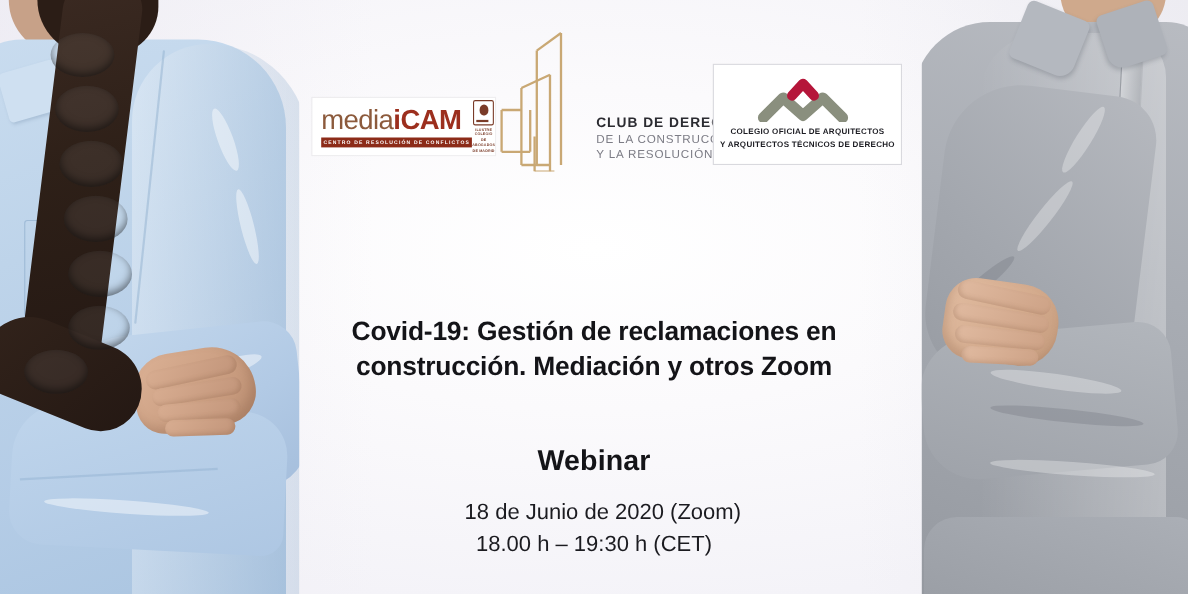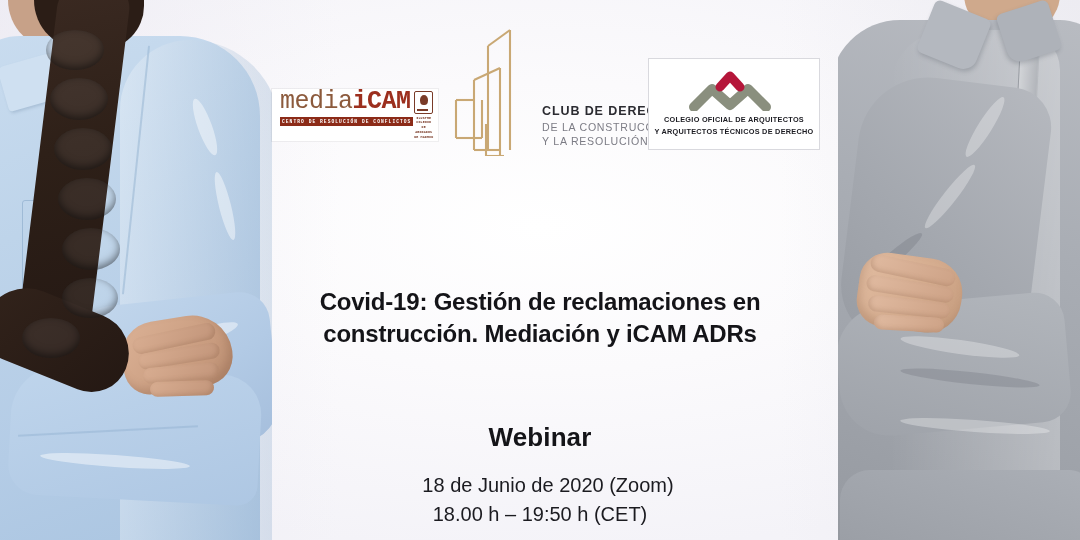--- a/index.html
+++ b/index.html
@@ -276,26 +276,26 @@
   
   .logo-strip {
     position: absolute;
     left: 0; right: 0; top: 0;
     height: 175px;
   }
 
   
   .logo-icam {
     position: absolute;
-    left: 272px; top: 89px;
+    left: 284px; top: 89px;
     width: 166px; height: 52px;
     background: #ffffff;
     display: flex;
+    align-items: center;
     box-shadow: 0 0 0 1px rgba(0,0,0,.05);
-    font-family: Liberation Mono, monospace;
   }
   .icam-left {
     padding-left: 8px;
     flex: 1;
   }
   .icam-word {
     font-size: 25px;
     line-height: 1;
     letter-spacing: -0.5px;
     white-space: nowrap;
@@ -430,21 +430,21 @@
     font-weight: 700;
     color: #141418;
     line-height: 1.32;
     letter-spacing: -0.2px;
     margin: 0 auto;
     width: 600px;
   }
   .title-line { display: block; }
 
   .webinar {
-    margin-top: 73px;
+    margin-top: 54px;
     font-size: 26px;
     font-weight: 700;
     color: #141418;
     letter-spacing: .1px;
   }
   .date {
     margin-top: 18px;
     font-size: 20px;
     font-weight: 400;
     color: #1b1b20;
@@ -576,20 +576,20 @@
       </svg>
       <div class="coaatm-l1">COLEGIO OFICIAL DE ARQUITECTOS</div>
       <div class="coaatm-l2">Y ARQUITECTOS TÉCNICOS DE DERECHO</div>
     </div>
 
   </div>
 
   <div class="content">
     <h1 class="title">
       <span class="title-line">Covid-19: Gestión de reclamaciones en</span>
-      <span class="title-line">construcción. Mediación y iCAM ADRs</span>
+      <span class="title-line">construcción. Mediación y otros Zoom</span>
     </h1>
     <div class="webinar">Webinar</div>
     <div class="date">18 de Junio de 2020 (Zoom)</div>
-    <div class="time">18.00 h – 19:50 h (CET)</div>
+    <div class="time">18.00 h – 19:30 h (CET)</div>
   </div>
 
 </div>
 
 </body></html>

